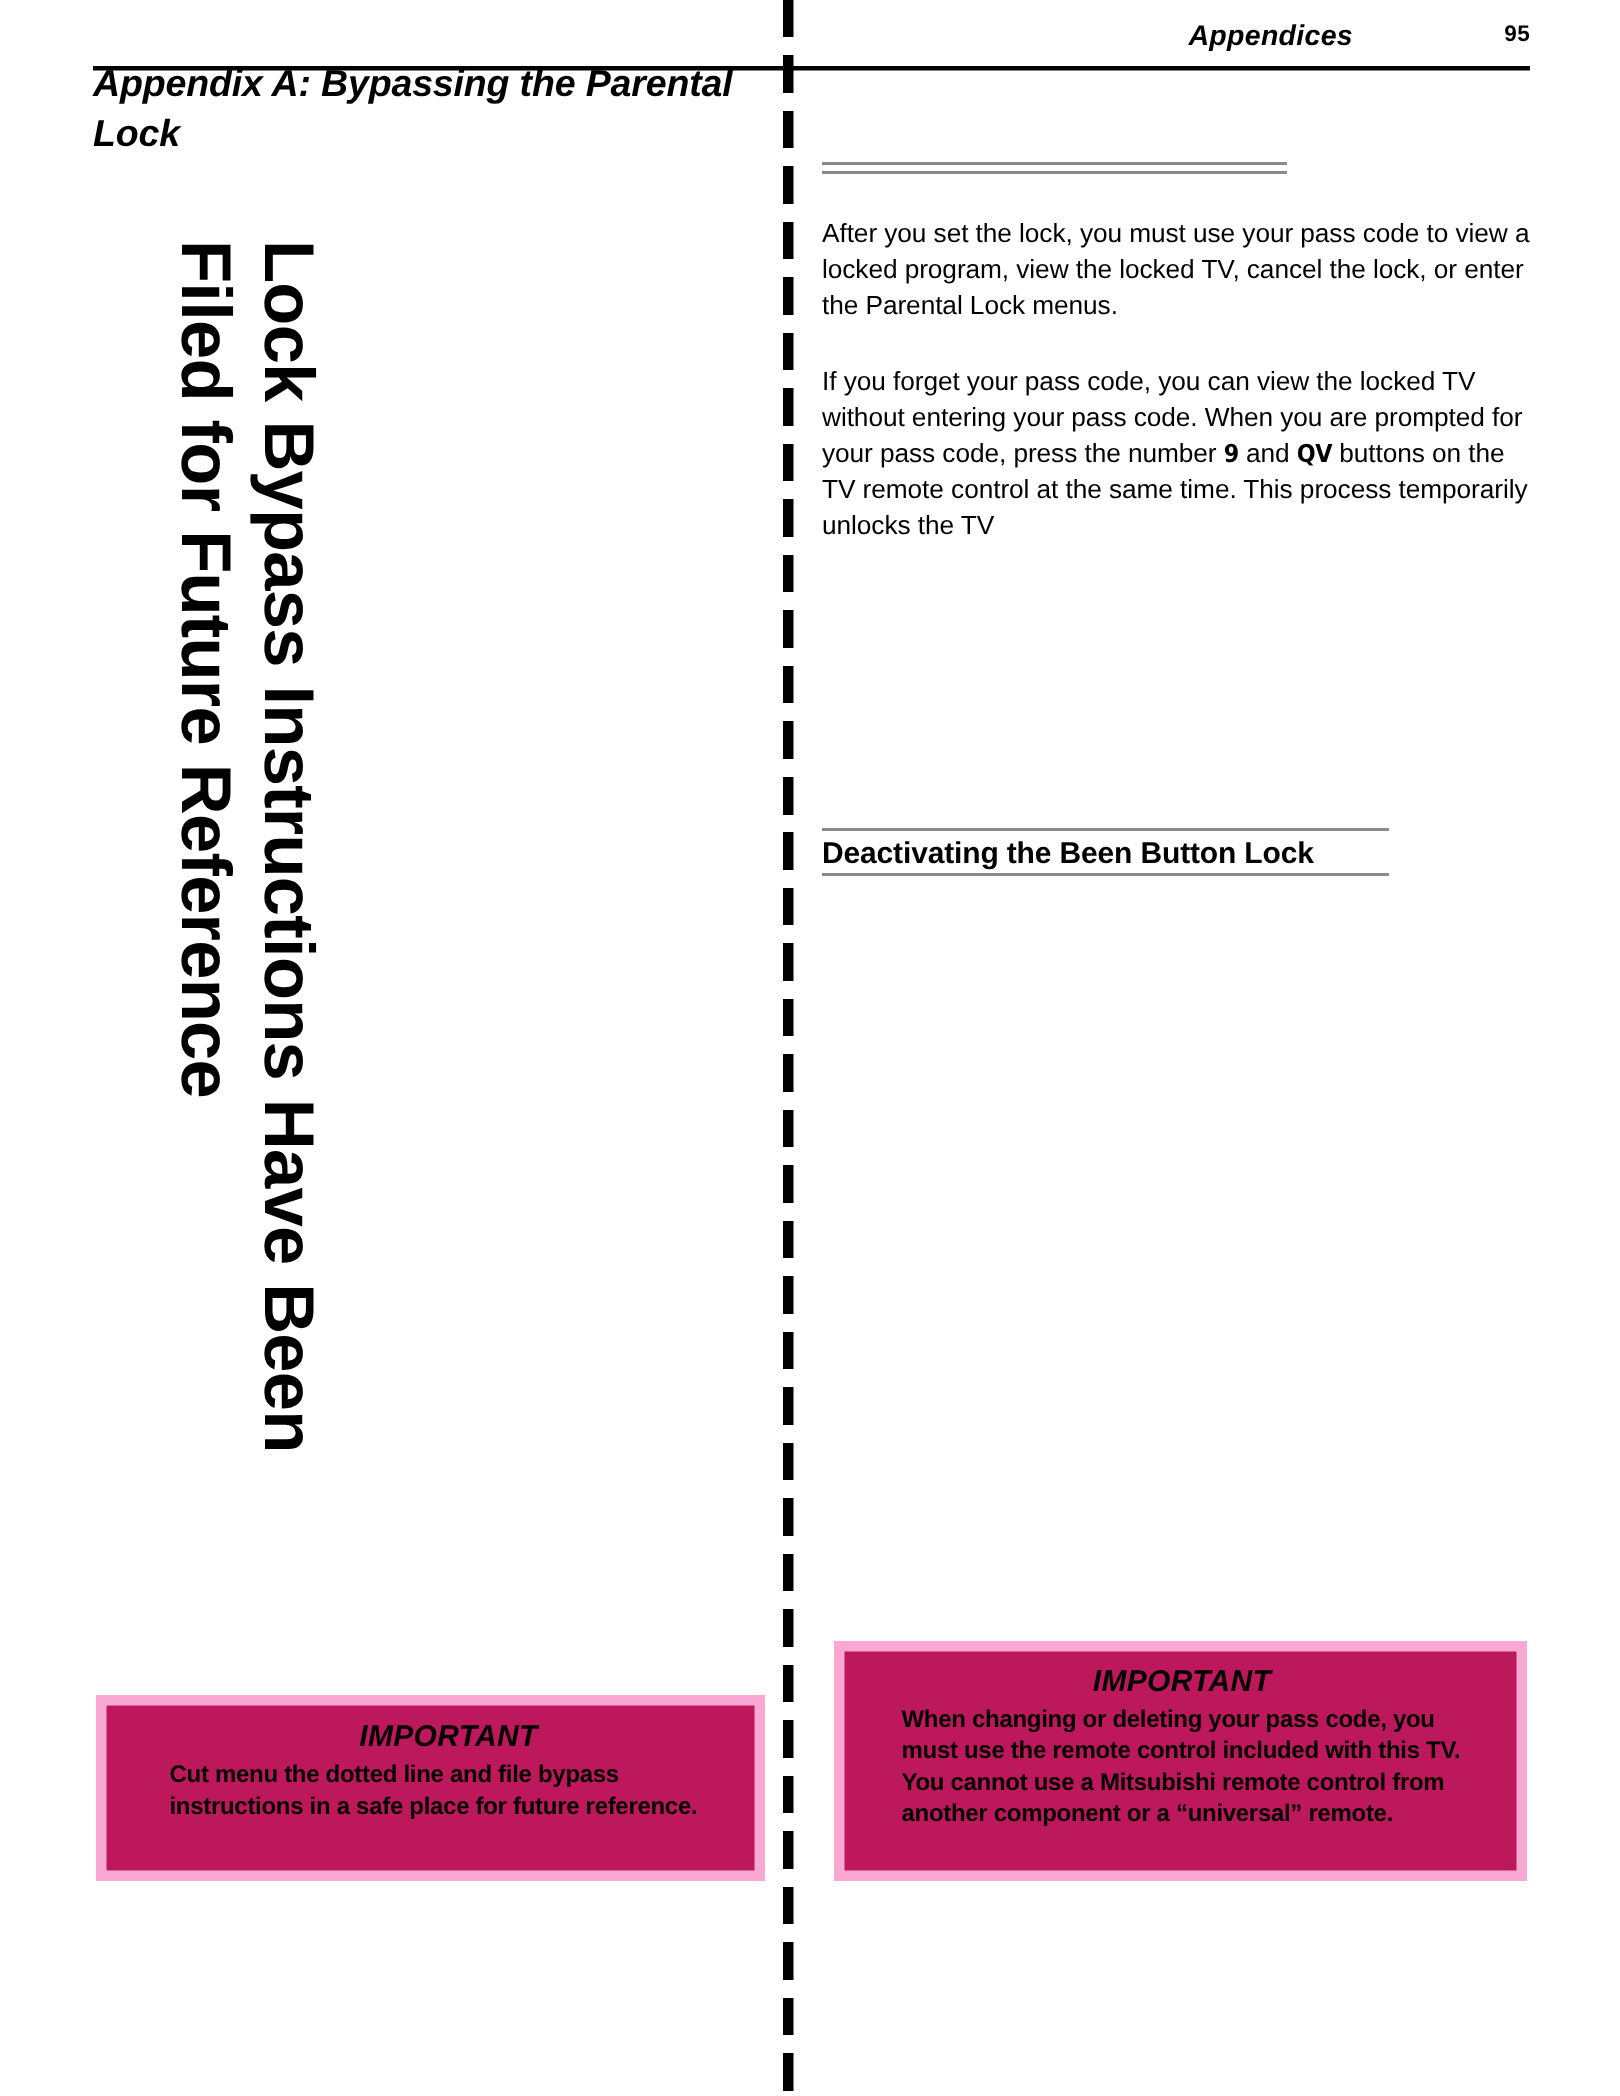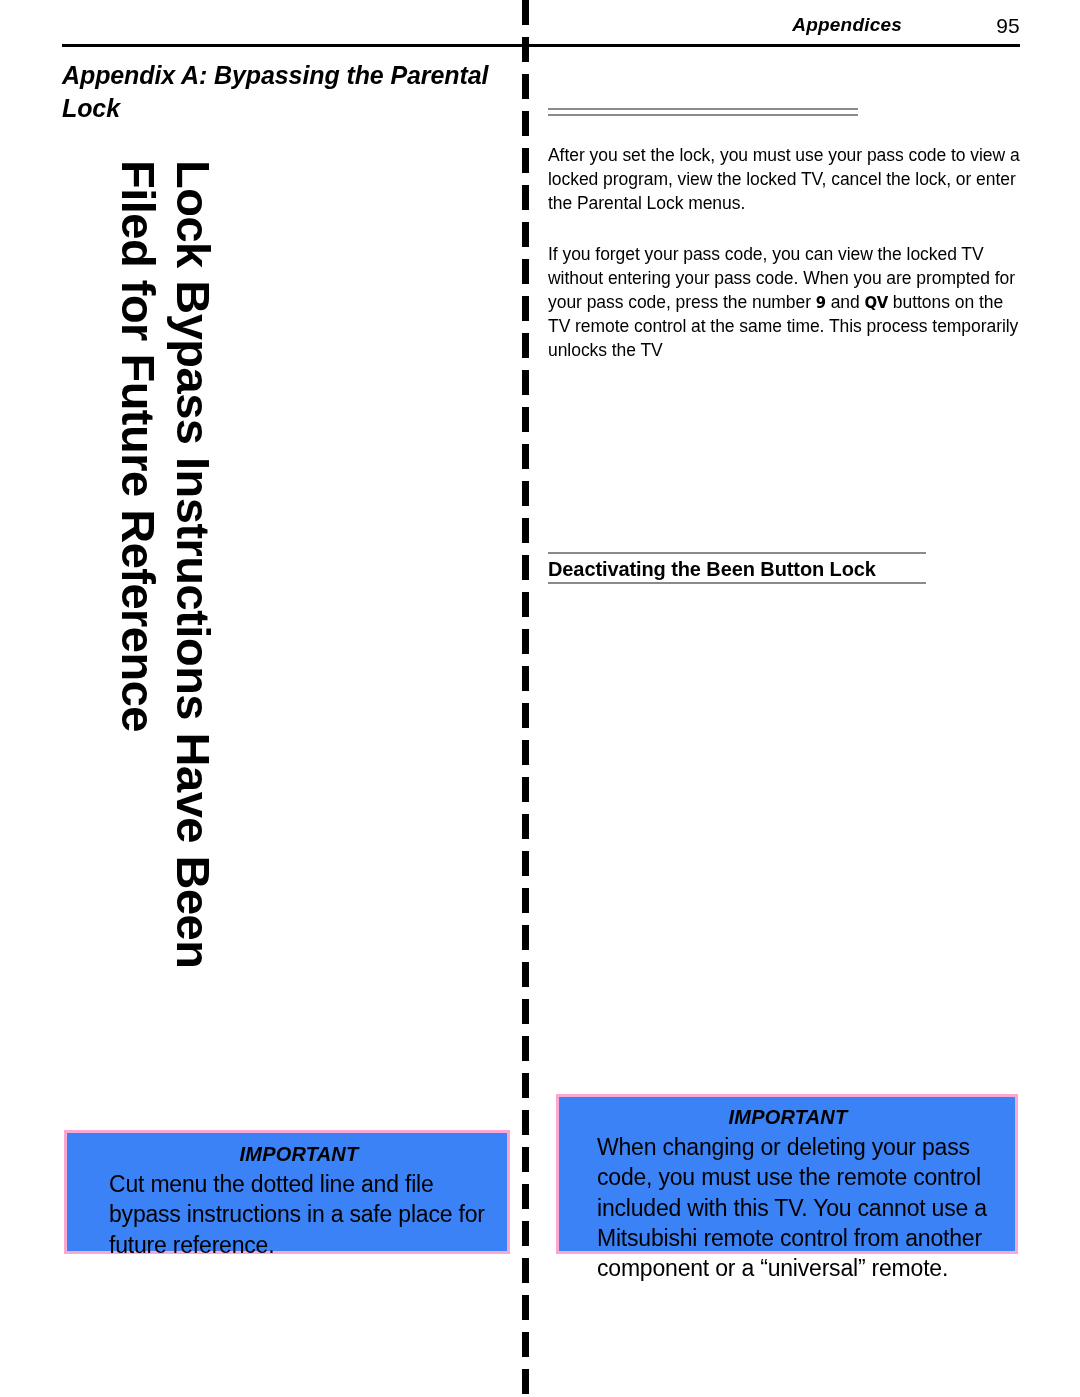--- a/index.html
+++ b/index.html
@@ -33,38 +33,38 @@
     top: 0;
     font-size: 19px;
     font-weight: bold;
     font-style: italic;
     letter-spacing: 0.2px;
   }
   .header-pagenum {
     position: absolute;
     right: 0;
     top: 0;
-    font-size: 21px;
-    font-weight: normal;
+    font-size: 15px;
+    font-weight: bold;
     letter-spacing: 0.2px;
   }
   .header-rule {
     position: absolute;
     left: 62px;
     top: 44px;
     width: 958px;
     height: 3px;
     background: #000000;
   }
 
   
   .appendix-title {
     position: absolute;
     left: 62px;
-    top: 59px;
+    top: 40px;
     width: 430px;
     font-size: 25px;
     font-weight: bold;
     font-style: italic;
     line-height: 1.32;
     letter-spacing: -0.1px;
   }
 
   
   .rotated-wrap {
@@ -147,22 +147,22 @@
     font-stretch: condensed;
     font-size: 16.5px;
     letter-spacing: -0.3px;
   }
 
   .section-2 { margin-top: 190px; }
 
   
   .important-box {
     position: absolute;
-    border: 3px solid #f9a8d4;
-    background: #3b82f6;
+    border: 7px solid #f9a8d4;
+    background: #be185d;
     box-sizing: border-box;
   }
   .box-left {
     left: 64px;
     top: 1130px;
     width: 446px;
     height: 124px;
     padding: 10px 18px 10px 42px;
   }
   .box-right {
@@ -175,22 +175,22 @@
   .important-title {
     text-align: center;
     font-size: 20px;
     font-weight: bold;
     font-style: italic;
     letter-spacing: 0.2px;
     margin-bottom: 3px;
   }
   .box-right .important-title { margin-left: -18px; }
   .important-body {
-    font-size: 23px;
-    font-weight: normal;
+    font-size: 16px;
+    font-weight: bold;
     line-height: 1.32;
     letter-spacing: -0.2px;
   }
 </style>
 </head>
 <body>
 
 <div id="page">
 
   <div class="page-header">

